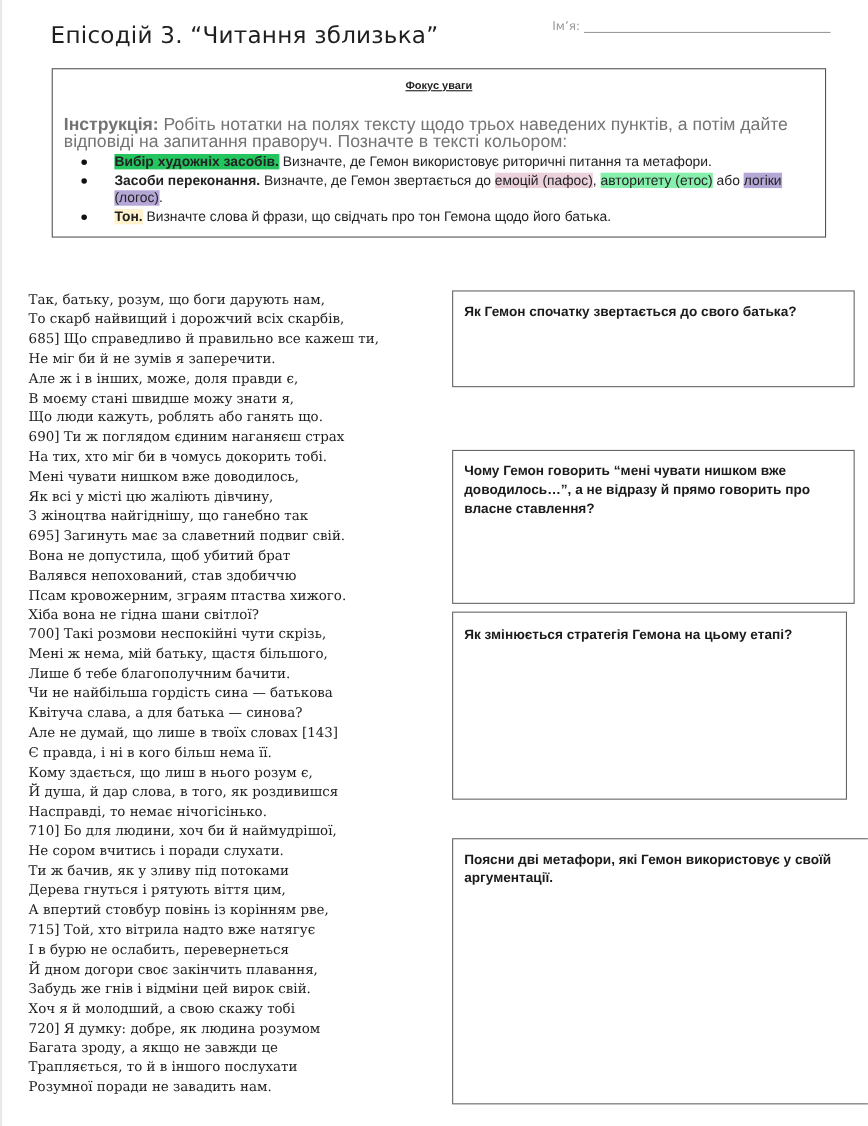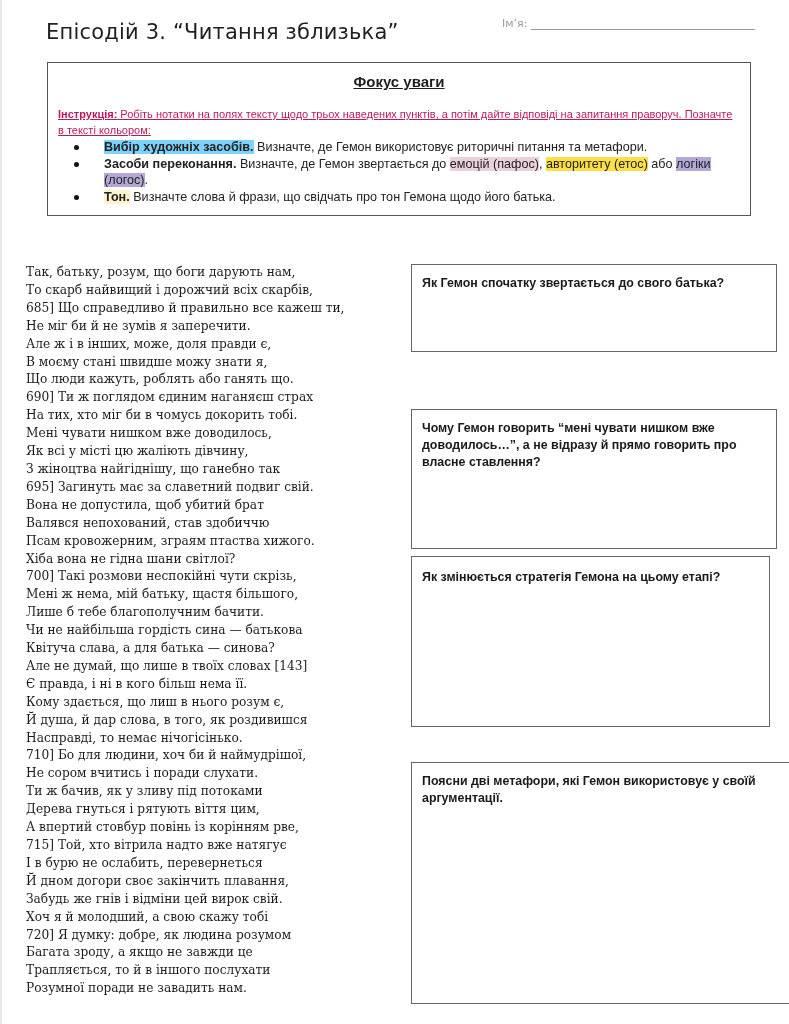--- a/index.html
+++ b/index.html
@@ -2,29 +2,29 @@
 <html><head>
 <meta charset="utf-8">
 <style>
   html, body { margin: 0; padding: 0; background: #ffffff; }
   body { width: 789px; height: 1024px; position: relative; overflow: hidden; font-family: "Liberation Sans", sans-serif; color: #222; }
   .leftedge { position: absolute; left: 0; top: 0; width: 2px; height: 1024px; background: #e8e8e8; }
   .title { position: absolute; left: 46px; top: 20px; font-family: "DejaVu Sans", sans-serif; font-size: 21px; color: #1f1f1f; letter-spacing: 0.2px; }
   .name-row { position: absolute; left: 502px; top: 17px; font-family: "DejaVu Sans", sans-serif; font-size: 11px; color: #9a9a9a; display: flex; align-items: flex-end; }
   .name-line { display: inline-block; width: 224px; border-bottom: 1px solid #9a9a9a; margin-left: 4px; height: 10px; }
   .focus-box { position: absolute; left: 47px; top: 62px; width: 704px; height: 154px; border: 1px solid #555; box-sizing: border-box; }
-  .focus-title { text-align: center; font-weight: bold; font-size: 15px; text-decoration: underline; margin-top: 10px; color: #1f1f1f; }
-  .instr { position: absolute; left: 10px; top: 43px; width: 680px; font-size: 11px; line-height: 16px; color: #be185d; text-decoration: underline; }
+  .focus-title { text-align: center; font-weight: bold; font-size: 10px; text-decoration: underline; margin-top: 10px; color: #1f1f1f; }
+  .instr { position: absolute; left: 10px; top: 43px; width: 680px; font-size: 16px; line-height: 16px; color: #737373; }
   .instr b { font-weight: bold; }
   .bullets { position: absolute; left: 14px; top: 76px; width: 690px; font-size: 12.6px; line-height: 16.5px; margin: 0; padding: 0; list-style: none; }
   .bullets li { position: relative; padding-left: 42px; }
   .bullets li .dot { position: absolute; left: 12px; top: 6px; width: 5px; height: 5px; border-radius: 50%; background: #111; }
-  .hl-green { background: #7dd3fc; }
+  .hl-green { background: #22c55e; }
   .hl-pink { background: #ead1dc; }
-  .hl-blue { background: #fde047; margin-top: 28px; }
+  .hl-blue { background: #86efac; margin-top: 28px; }
   .hl-purple { background: #b4a7d6; }
   .hl-yellow { background: #fff2cc; }
   .poem { position: absolute; left: 26px; top: 264px; width: 360px; font-family: "DejaVu Serif", serif; font-size: 12.2px; line-height: 17.9px; color: #1c1c1c; }
   .poem div { white-space: nowrap; }
   .qbox { position: absolute; border: 1.5px solid #666; box-sizing: border-box; background: #fff; }
   .qtext { position: absolute; left: 10px; top: 10px; right: 10px; font-weight: bold; font-size: 12.4px; line-height: 17px; color: #1a1a1a; }
   .answer { position: absolute; left: 10px; right: 10px; bottom: 8px; top: 60px; border: none; background: transparent; }
 </style>
 </head>
 <body>

